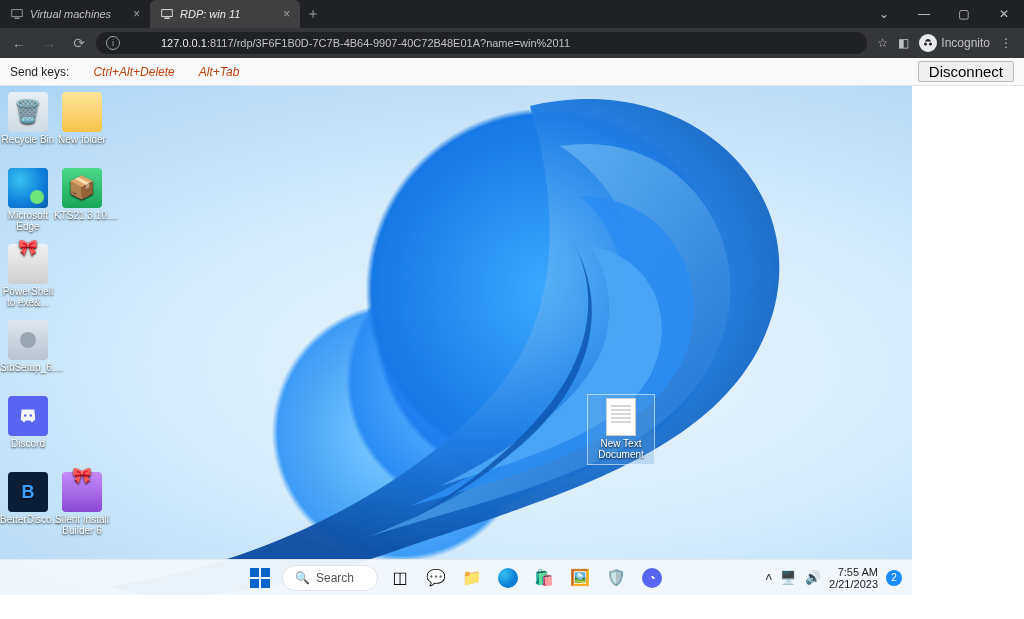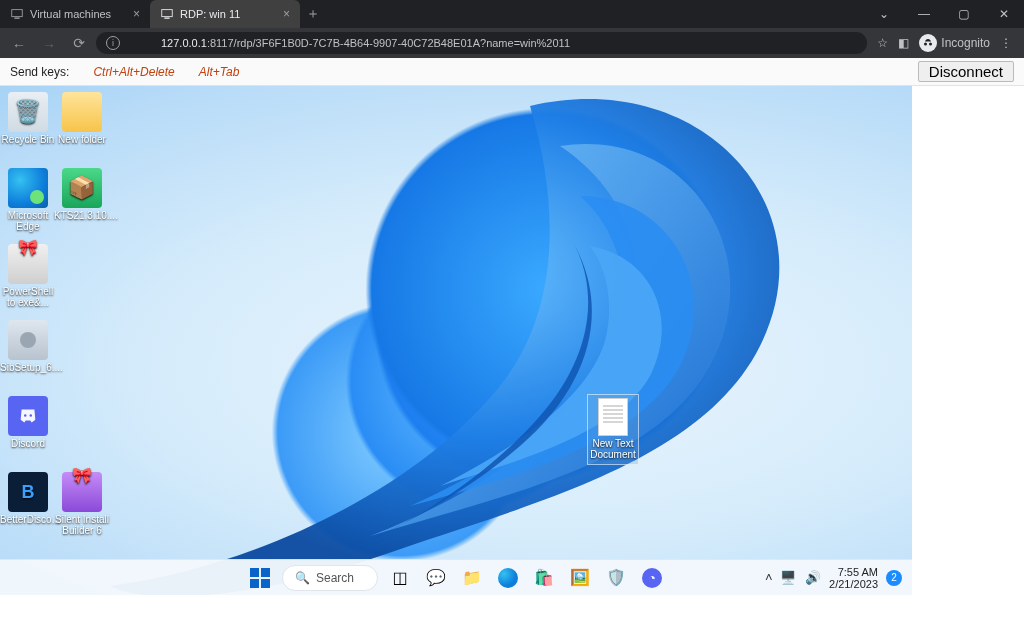--- a/index.html
+++ b/index.html
@@ -1,21 +1,21 @@
 <!DOCTYPE html>
 <html><head>
 <meta charset="utf-8">
 <style>
   * { margin: 0; padding: 0; box-sizing: border-box; font-family: "Segoe UI", Arial, sans-serif; }
   body { width: 1024px; height: 619px; background: #fff; overflow: hidden; }
 
   
   .browser-chrome { background: #202124; color: #e8eaed; }
   .tab-strip { display: flex; align-items: center; height: 28px; }
-  .tab { display: flex; align-items: center; gap: 6px; height: 28px; padding: 12px 10px; font-size: 11px; color: #bfc1c4; min-width: 150px; cursor: pointer; }
+  .tab { display: flex; align-items: center; gap: 6px; height: 28px; padding: 12px 10px; font-size: 11px; color: #bfc1c4; min-width: 150px; cursor: pointer; font-style: italic; }
   .tab.active { background: #404040; color: #e8eaed; border-radius: 6px 6px 0 0; }
   .tab .tab-close { margin-left: auto; font-size: 12px; color: #9aa0a6; }
   .tab-favicon { width: 14px; height: 14px; display: inline-block; }
   .window-controls { margin-left: auto; display: flex; align-items: center; }
   .window-controls .wc { width: 40px; height: 28px; display: flex; align-items: center; justify-content: center; color: #bfc1c4; cursor: pointer; font-size: 12px; }
   .addr-row { display: flex; align-items: center; background: #35363a; height: 30px; padding: 0 6px; gap: 4px; }
   .nav-btn { width: 26px; height: 24px; display: flex; align-items: center; justify-content: center; color: #9aa0a6; font-size: 14px; cursor: pointer; }
   .addr-bar { flex: 1; display: flex; align-items: center; background: #202124; height: 22px; border-radius: 20px; padding: 0 10px; font-size: 11px; color: #bfc1c4; }
   .addr-bar .info { width: 14px; height: 14px; border: 1px solid #9aa0a6; border-radius: 50%; display: flex; align-items: center; justify-content: center; font-size: 9px; margin-right: 8px; color: #9aa0a6; }
   .addr-host { color: #e8eaed; margin-left: 33px; }
@@ -59,21 +59,21 @@
   .ic-ps  { background: linear-gradient(#f0f0f0,#cfcfcf); position: relative; }
   .ic-ps::before{content:"🎀";position:absolute;top:-6px;left:50%;transform:translateX(-50%);font-size:16px;}
   .ic-disc { background: linear-gradient(#dfe6ee,#b8c3cf); border-radius:50%; position:relative; }
   .ic-disc::after{content:"";position:absolute;inset:12px;border-radius:50%;background:#9aa7b3;}
   .ic-discord { background:#5865f2; border-radius:50%; color:#fff; }
   .ic-bd { background:#0b1e38; color:#39a0ff; }
   .ic-sib { background: linear-gradient(#c58cf7,#8b49d8); position:relative; }
   .ic-sib::before{content:"🎀";position:absolute;top:-6px;left:50%;transform:translateX(-50%);font-size:16px;}
 
   
-  .doc-sel { position:absolute; left:587px; top:308px; width:52px; cursor:pointer; text-align:center; }
+  .doc-sel { position:absolute; left:587px; top:308px; width:68px; cursor:pointer; text-align:center; }
   .doc-sel .sel-frame { border:1px solid rgba(255,255,255,.55); background: rgba(100,160,220,.28); padding:3px 0 4px; }
   .doc-sel .page { width:30px; height:38px; margin:0 auto 2px; background:#fff; border:1px solid #cfcfcf; position:relative; }
   .doc-sel .page::before{content:"";position:absolute;top:6px;left:4px;right:4px;height:2px;background:#d6d6d6;box-shadow:0 4px 0 #d6d6d6,0 8px 0 #d6d6d6,0 12px 0 #d6d6d6,0 16px 0 #d6d6d6;}
   .doc-sel .lbl { color:#fff; font-size:10px; line-height:11px; text-shadow:0 1px 2px rgba(0,0,0,.9); }
 
   
   .activate { position:absolute; right:16px; bottom:68px; text-align:right; color:rgba(255,255,255,.35); pointer-events:none; }
   .activate .t1 { font-size:17px; }
   .activate .t2 { font-size:11px; }
 

